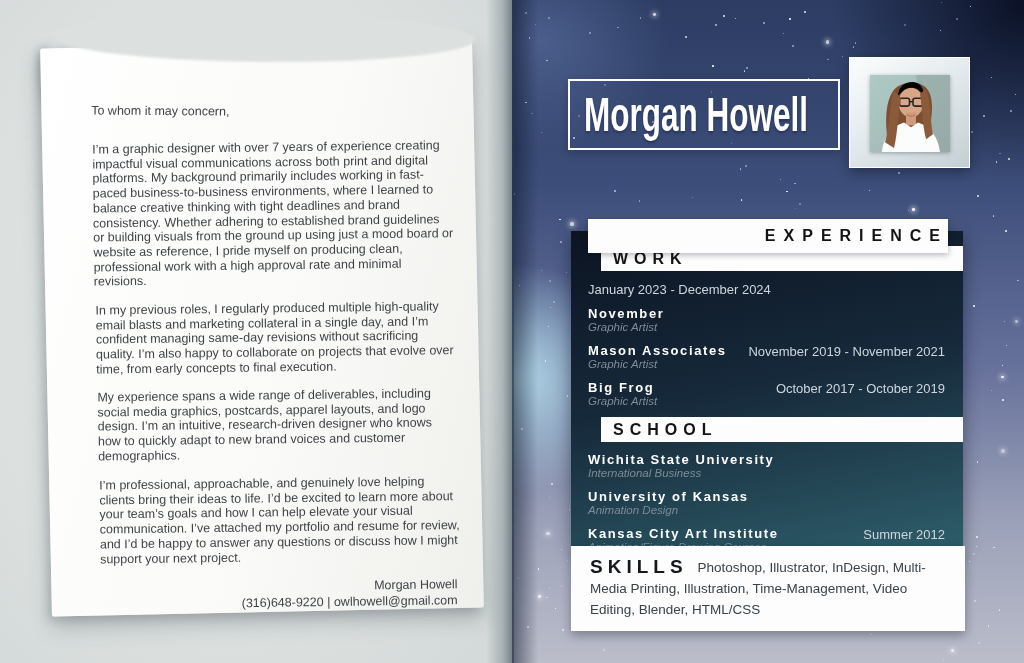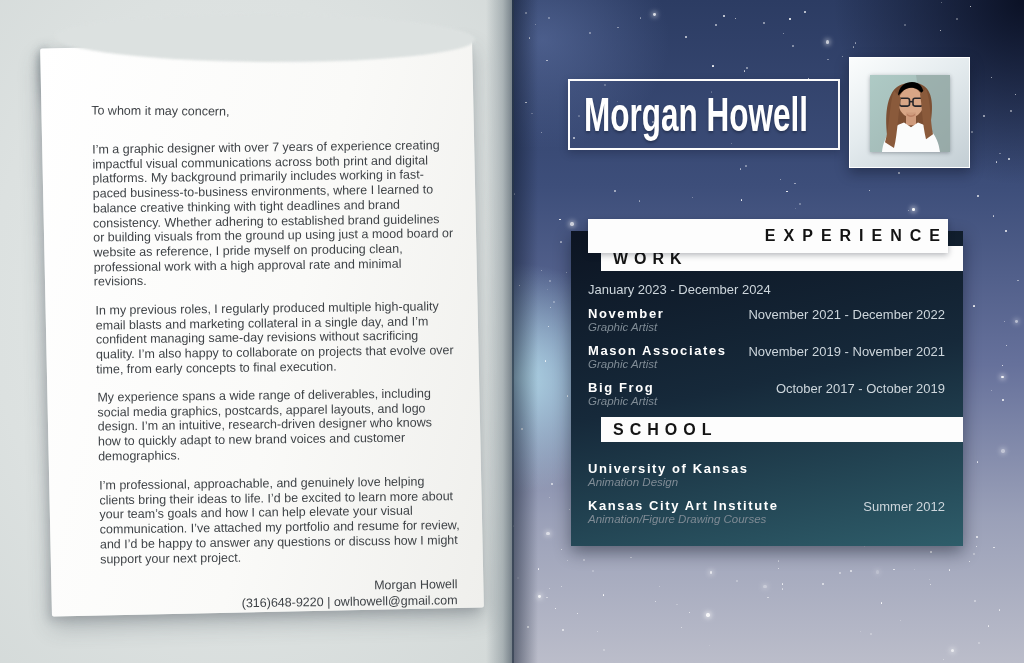--- a/index.html
+++ b/index.html
@@ -400,21 +400,20 @@
       </div>
       <div class="rows">
         <div class="row">
           <div class="date">January 2023 - December 2024</div>
         </div>
         <div class="row">
           <div>
               <div class="org">November</div>
                <div class="role">Graphic Artist</div>
             </div>
-          <div class="date">November 2021 - December 2022</div>
         </div>
         <div class="row">
           <div>
               <div class="org">Mason Associates</div>
                <div class="role">Graphic Artist</div>
             </div>
           <div class="date">November 2019 - November 2021</div>
         </div>
         <div class="row">
           <div>
@@ -423,31 +422,38 @@
             </div>
           <div class="date">October 2017 - October 2019</div>
         </div>
       </div>
 
       <div class="section-bar school">
         <span>SCHOOL</span>
       </div>
       <div class="rows">
         <div class="row">
+          <div>
+              <div class="org">Wichita State University</div>
+               <div class="role">International Business</div>
+            </div>
         </div>
         <div class="row">
           <div>
               <div class="org">University of Kansas</div>
                <div class="role">Animation Design</div>
             </div>
         </div>
         <div class="row">
           <div>
               <div class="org">Kansas City Art Institute</div>
                <div class="role">Animation/Figure Drawing Courses</div>
             </div>
           <div class="date">Summer 2012</div>
         </div>
       </div>
     </div>
 
+    <div class="skills-box">
+      <span class="skills-label">SKILLS</span><span class="skills-text">Photoshop, Illustrator, InDesign, Multi-Media Printing, Illustration, Time-Management, Video Editing, Blender, HTML/CSS</span>
+    </div>
   </div>
 </div>
 
 </body></html>

